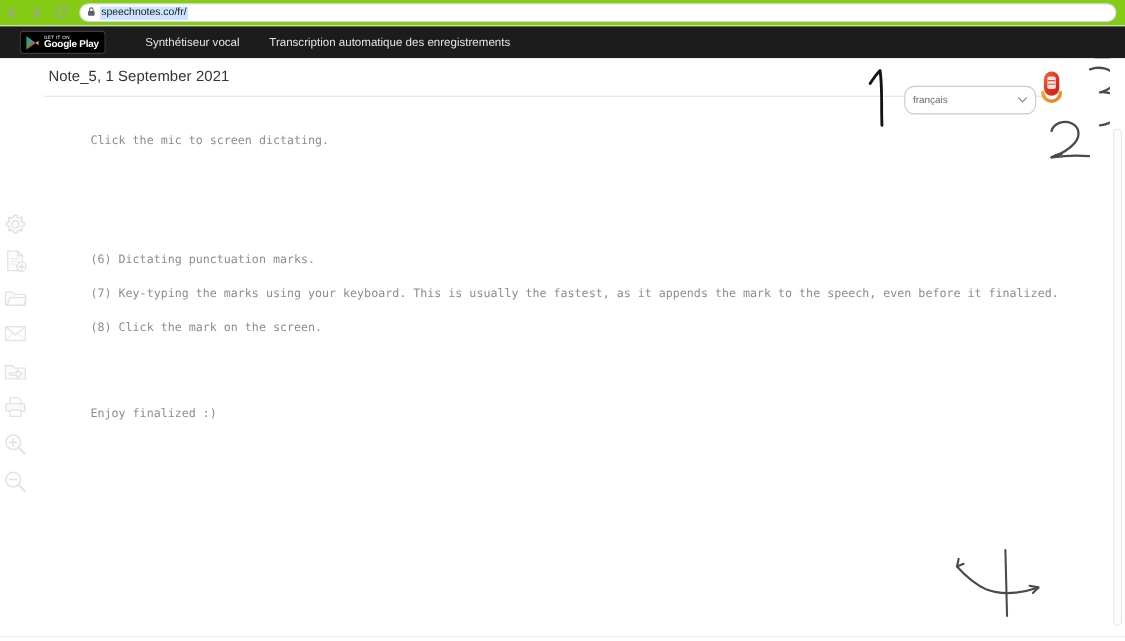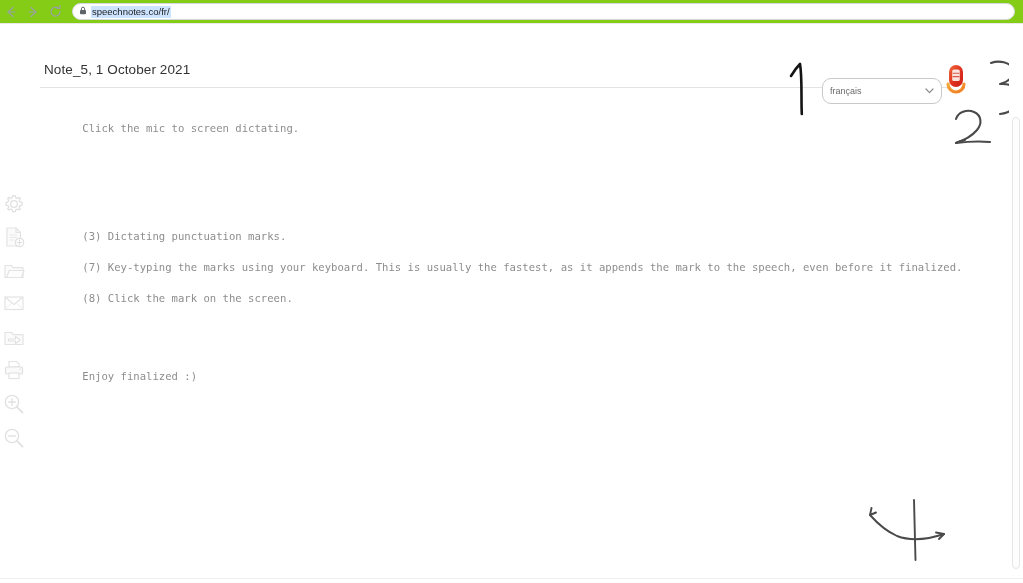--- a/index.html
+++ b/index.html
@@ -145,20 +145,38 @@
       <span class="lock-icon">
         <svg width="8" height="9" viewBox="0 0 8 9">
             <rect x="1" y="4" width="6" height="4.3" rx="1" fill="#5f6368"></rect>
             <path d="M2.4 4 V2.8 a1.6 1.6 0 0 1 3.2 0 V4" fill="none" stroke="#5f6368" stroke-width="1"></path>
           </svg>
       </span>
       <span class="url-text">speechnotes.co/fr/</span>
     </div>
   </div>
 
+  <div class="site-nav">
+    <div class="gplay-badge">
+      <span class="gplay-tri">
+        <svg width="13" height="14" viewBox="0 0 13 14">
+          <path d="M1 1 L9.2 7 L1 13 Z" fill="#34a853"></path>
+          <path d="M1 1 L9.2 7 L5.6 7 Z" fill="#4285f4"></path>
+          <path d="M1 13 L9.2 7 L5.6 7 Z" fill="#ea4335"></path>
+          <path d="M9.2 7 L12 5 L12 9 Z" fill="#fbbc05"></path>
+        </svg>
+      </span>
+      <span class="gplay-txt">
+        <span class="gplay-top">GET IT ON</span>
+        <span class="gplay-main">Google Play</span>
+      </span>
+    </div>
+    <a class="nav-link first" href="#">Synthétiseur vocal</a>
+    <a class="nav-link second" href="#">Transcription automatique des enregistrements</a>
+  </div>
 
   <div class="sidebar">
 
     <div class="side-icon" style="top:139px;">
       <span>
         <svg width="22" height="22" viewBox="0 0 22 22">
           <path d="M11 2.6 l1.4 .2 .5 2 1.5 .6 1.8-1 1.1 1.1 -1 1.8 .6 1.5 2 .5 .2 1.4 -.2 1.4 -2 .5 -.6 1.5 1 1.8 -1.1 1.1 -1.8-1 -1.5 .6 -.5 2 -1.4 .2 -1.4-.2 -.5-2 -1.5-.6 -1.8 1 -1.1-1.1 1-1.8 -.6-1.5 -2-.5 -.2-1.4 .2-1.4 2-.5 .6-1.5 -1-1.8 1.1-1.1 1.8 1 1.5-.6 .5-2 Z" fill="none" stroke="#999" stroke-width="1.3" stroke-linejoin="round"></path>
           <circle cx="11" cy="11" r="3.4" fill="none" stroke="#999" stroke-width="1.3"></circle>
         </svg>
       </span>
@@ -231,37 +249,37 @@
           <circle cx="9" cy="9" r="6.6" fill="none" stroke="#a0a0a0" stroke-width="1.4"></circle>
           <path d="M13.8 13.8 L19.5 19.5" stroke="#a0a0a0" stroke-width="1.8" stroke-linecap="round"></path>
           <path d="M5.6 9 H12.4" stroke="#a0a0a0" stroke-width="1.4" stroke-linecap="round"></path>
         </svg>
       </span>
     </div>
   </div>
 
   <div class="note-area">
 
-    <div class="note-title">Note_5, 1 October 2021</div>
+    <div class="note-title">Note_5, 1 September 2021</div>
     <div class="title-rule"></div>
 
     <div class="lang-select">
       <span class="lang-label">français</span>
       <span class="chev">
         <svg width="9" height="6" viewBox="0 0 9 6">
             <path d="M1 1 L4.5 4.6 L8 1" fill="none" stroke="#8a8a8a" stroke-width="1.2" stroke-linecap="round" stroke-linejoin="round"></path>
           </svg>
       </span>
     </div>
 
     <div class="note-body">
       <span>Click the mic to screen dictating.</span><br>
       <span class="blank"></span>
       <br>
-      <span>(3) Dictating punctuation marks.</span><br>
+      <span>(6) Dictating punctuation marks.</span><br>
       <span>(7) Key-typing the marks using your keyboard. This is usually the fastest, as it appends the mark to the speech, even before it finalized.</span><br>
       <span>(8) Click the mark on the screen.</span><br>
       <span class="blank"></span>
       <span>Enjoy finalized :)</span>
     </div>
 
   </div>
 
   <div class="mic-btn">
     <span>

